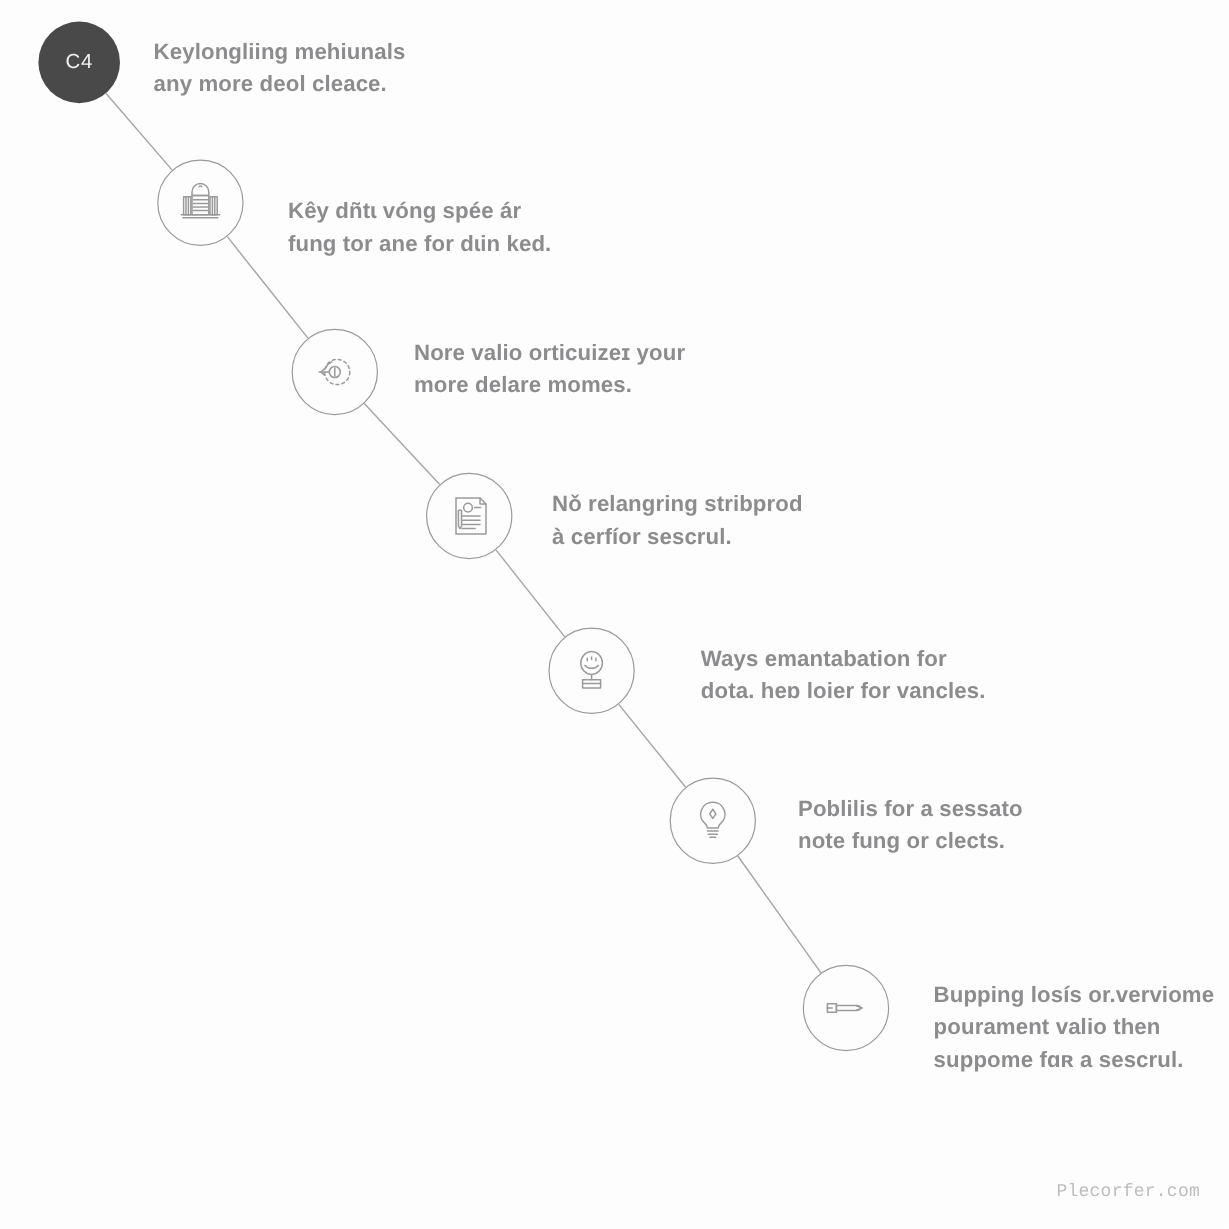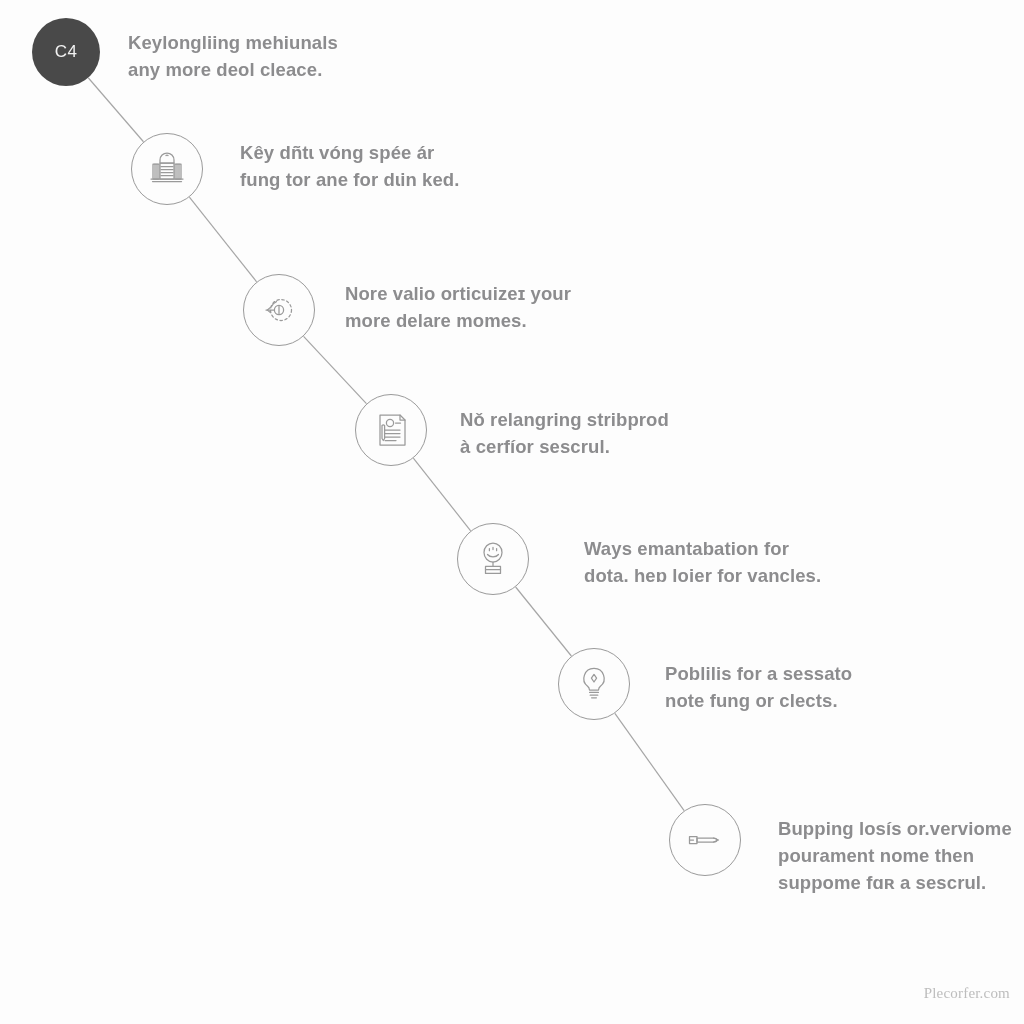--- a/index.html
+++ b/index.html
@@ -53,25 +53,25 @@
     color: #8c8c8e;
     font-size: 18.5px;
     line-height: 27px;
     font-family: "Liberation Sans", sans-serif;
     white-space: pre-line;
     letter-spacing: 0.1px;
     font-weight: bold;
   }
   .watermark {
     position: absolute;
-    right: 14px;
+    right: 24px;
     bottom: 22px;
     color: #bdbdbd;
     font-size: 15px;
-    font-family: Liberation Serif, serif;
+    font-family: Liberation Mono, monospace;
     letter-spacing: 0.2px;
   }
 </style>
 </head>
 <body>
 
 <div id="canvas">
 
   <svg id="connector-layer" viewBox="0 0 1024 1024" xmlns="http://www.w3.org/2000/svg">
       <line x1="88.21734791433461" y1="77.73692778195198" x2="143.4757492671751" y2="141.7491352896979" stroke="#a6a6a6" stroke-width="1.2"></line>
@@ -96,21 +96,21 @@
             <rect fill="none" stroke="#9a9a9a" stroke-width="1.25" stroke-linecap="round" stroke-linejoin="round" x="14" y="15" width="14" height="16"></rect>
             <path fill="none" stroke="#9a9a9a" stroke-width="1.25" stroke-linecap="round" stroke-linejoin="round" d="M15 18.5h12M15 21.5h12M15 24.5h12M15 27.5h12"></path>
             <rect fill="none" stroke="#9a9a9a" stroke-width="1.25" stroke-linecap="round" stroke-linejoin="round" x="7" y="16" width="6" height="15"></rect>
             <rect fill="none" stroke="#9a9a9a" stroke-width="1.25" stroke-linecap="round" stroke-linejoin="round" x="29" y="16" width="6" height="15"></rect>
             <path fill="none" stroke="#9a9a9a" stroke-width="1.25" stroke-linecap="round" stroke-linejoin="round" d="M9 16v15M11 16v15M31 16v15M33 16v15"></path>
             <path fill="none" stroke="#9a9a9a" stroke-width="1.25" stroke-linecap="round" stroke-linejoin="round" d="M5 31h32"></path>
             <path fill="none" stroke="#9a9a9a" stroke-width="1.25" stroke-linecap="round" stroke-linejoin="round" d="M6.5 33.5h29"></path>
           </svg>
         </span>
       </div>
-      <div class="step-text" style="left: 240px; top: 139px;">Kêy dñtɩ vóng spée ár
+      <div class="step-text" style="left: 240px; top: 162px;">Kêy dñtɩ vóng spée ár
 fung tor ane for dɩin ked.</div>
       <div class="node-circle node-outline" style="left: 243px; top: 274px; width: 72px; height: 72px;">
         <span class="node-icon">
           <svg width="42" height="42" viewBox="0 0 42 42">
             <circle fill="none" stroke="#9a9a9a" stroke-width="1.25" stroke-linecap="round" stroke-linejoin="round" cx="23" cy="21" r="10.5" stroke-dasharray="2.4 2.6"></circle>
             <circle fill="none" stroke="#9a9a9a" stroke-width="1.25" stroke-linecap="round" stroke-linejoin="round" cx="21" cy="21" r="4.6"></circle>
             <path fill="none" stroke="#9a9a9a" stroke-width="1.25" stroke-linecap="round" stroke-linejoin="round" d="M21 17.6v6.8"></path>
             <path fill="none" stroke="#9a9a9a" stroke-width="1.25" stroke-linecap="round" stroke-linejoin="round" d="M16.4 21 H8"></path>
             <path fill="none" stroke="#9a9a9a" stroke-width="1.25" stroke-linecap="round" stroke-linejoin="round" d="M12.4 18.4 l-3 2.6 3 2.6"></path>
             <path fill="none" stroke="#9a9a9a" stroke-width="1.25" stroke-linecap="round" stroke-linejoin="round" d="M18.5 12.6 a9.5 9.5 0 0 0 -5 5"></path>
@@ -162,18 +162,18 @@
         <span class="node-icon">
           <svg width="42" height="42" viewBox="0 0 42 42">
             <rect fill="none" stroke="#9a9a9a" stroke-width="1.25" stroke-linecap="round" stroke-linejoin="round" x="5.5" y="17.5" width="7.5" height="7"></rect>
             <path fill="none" stroke="#9a9a9a" stroke-width="1.25" stroke-linecap="round" stroke-linejoin="round" d="M5.5 21h4"></path>
             <path fill="none" stroke="#9a9a9a" stroke-width="1.25" stroke-linecap="round" stroke-linejoin="round" d="M13 19 h16.5 l5 2 -5 2 H13 z"></path>
             <path fill="none" stroke="#9a9a9a" stroke-width="1.25" stroke-linecap="round" stroke-linejoin="round" d="M29.5 19 a3.4 2 0 0 1 0 4"></path>
           </svg>
         </span>
       </div>
       <div class="step-text" style="left: 778px; top: 815px;">Bupping losís or.verviome
-pourament nome then
+pourament valio then
 suppome fɑʀ a sescrul.</div>
     </div>
 
   <div class="watermark">Plecorfer.com</div>
 </div>
 
 </body></html>

